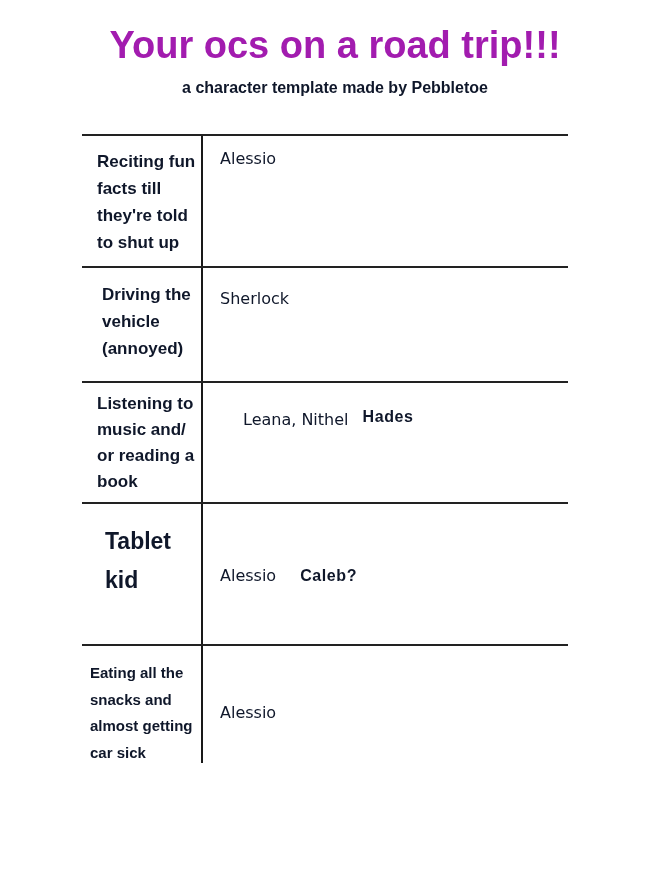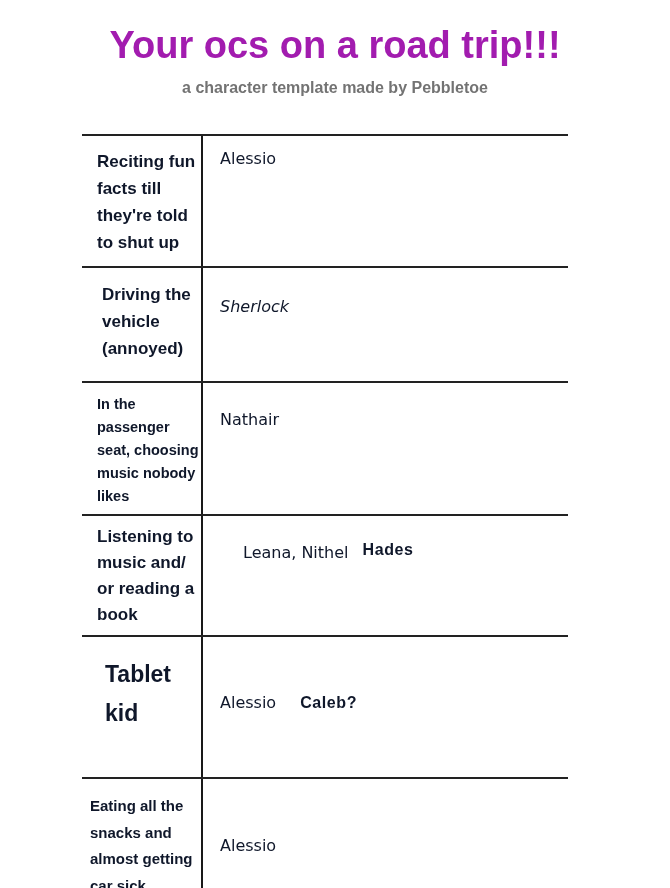--- a/index.html
+++ b/index.html
@@ -11,21 +11,21 @@
     font-family: "Liberation Sans", sans-serif;
     color: #1a1a1a;
   }
   .header { position: absolute; top: 22px; left: 0; width: 670px; text-align: center; }
   .title {
     font-size: 38px; font-weight: 800; letter-spacing: 0px;
     line-height: 46px; color: #a21caf;
     font-family: "Liberation Sans", sans-serif;
   }
   .subtitle {
-    margin-top: 11px; font-size: 16px; font-weight: 700; color: #737373;
+    margin-top: 11px; font-size: 16px; font-weight: 700; color: #0f172a;
   }
   .table { position: absolute; left: 82px; top: 134px; width: 486px; }
   .row { display: flex; box-sizing: border-box; border-top: 2px solid #222222; }
   .r1 { height: 132px; }
   .r2 { height: 115px; }
   .r3 { height: 133px; }
   .r4 { height: 121px; }
   .r5 { height: 142px; }
   .r6 { height: 138px; }
   .cell-l { width: 121px; box-sizing: border-box; border-right: 2px solid #191919; }
@@ -37,24 +37,24 @@
     font-family: "Liberation Sans", sans-serif;
   }
   .r1 .label { padding: 12px 0 0 15px; font-size: 17px; line-height: 27px; }
   .r2 .label { padding: 13px 0 0 20px; font-size: 17px; line-height: 27px; }
   .r3 .label { padding: 10px 0 0 15px; font-size: 14.5px; line-height: 23px; }
   .r4 .label { padding: 8px 0 0 15px; font-size: 17px; line-height: 26px; }
   .r5 .label { padding: 18px 0 0 23px; font-size: 23px; line-height: 39px; }
   .r6 .label { padding: 14px 0 0 8px; font-size: 15px; line-height: 26.5px; }
   .answers { padding-left: 17px; font-size: 17px; color: #161616; }
   .r1 .answers { padding-top: 13px; }
-  .r2 .answers { padding-top: 29px; font-style: italic; }
+  .r2 .answers { padding-top: 21px; }
   .r3 .answers { padding-top: 27px; }
   .r4 .answers { padding-top: 27px; padding-left: 40px; }
-  .r5 .answers { padding-top: 56px; }
+  .r5 .answers { padding-top: 56px; margin-top: 6px; }
   .r6 .answers { padding-top: 57px; }
   .answer { font-family: "DejaVu Sans", sans-serif; font-size: 16px; color: #0f172a; }
   .answer.alt { font-family: "Liberation Sans", sans-serif; font-weight: 700; letter-spacing: 0.6px; }
   .gap-hades { margin-left: 14px; position: relative; top: -3px; }
   .gap-caleb { margin-left: 24px; }
 </style>
 </head>
 <body>
 
 <div class="header">
@@ -84,34 +84,20 @@
 vehicle
 (annoyed)</div>
     </div>
     <div class="cell-r">
       <div class="answers">
         <span class="answer">Sherlock</span>
       </div>
     </div>
   </div>
 
-  <div class="row r3">
-    <div class="cell-l">
-      <div class="label">In the
-passenger
-seat, choosing
-music nobody
-likes</div>
-    </div>
-    <div class="cell-r">
-      <div class="answers">
-        <span class="answer">Nathair</span>
-      </div>
-    </div>
-  </div>
 
   <div class="row r4">
     <div class="cell-l">
       <div class="label">Listening to
 music and/
 or reading a
 book</div>
     </div>
     <div class="cell-r">
       <div class="answers">

